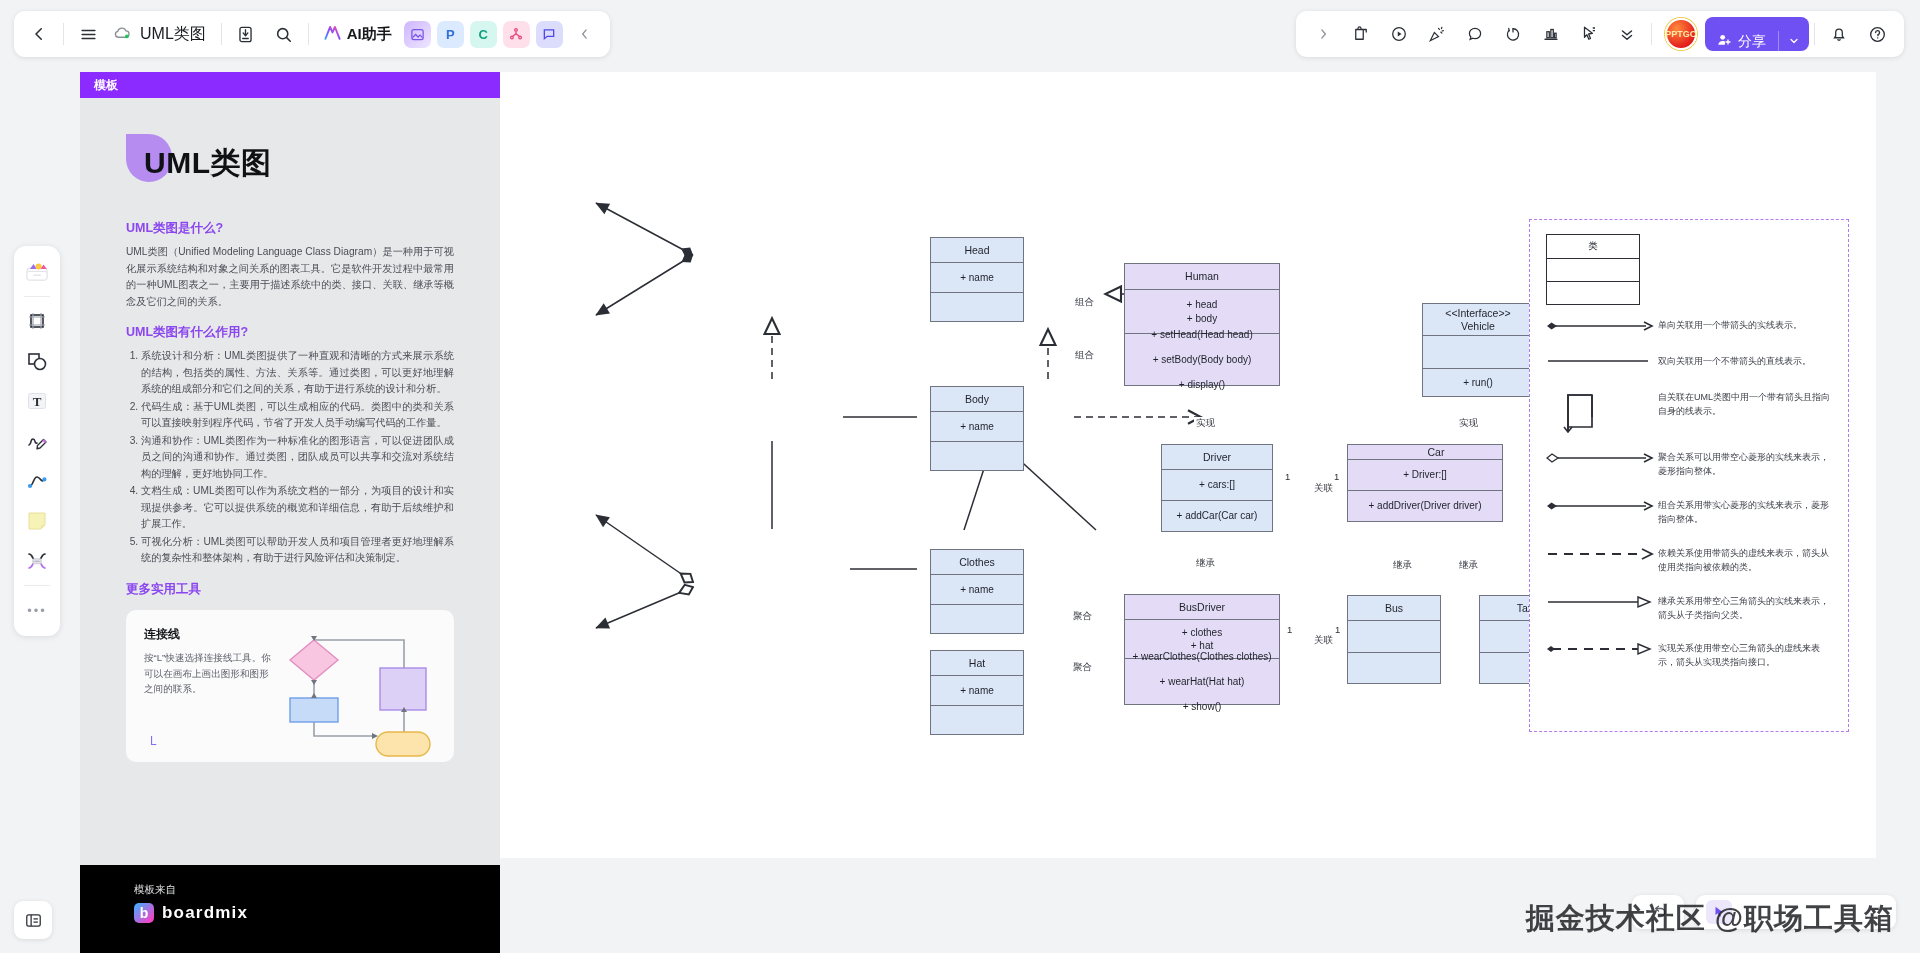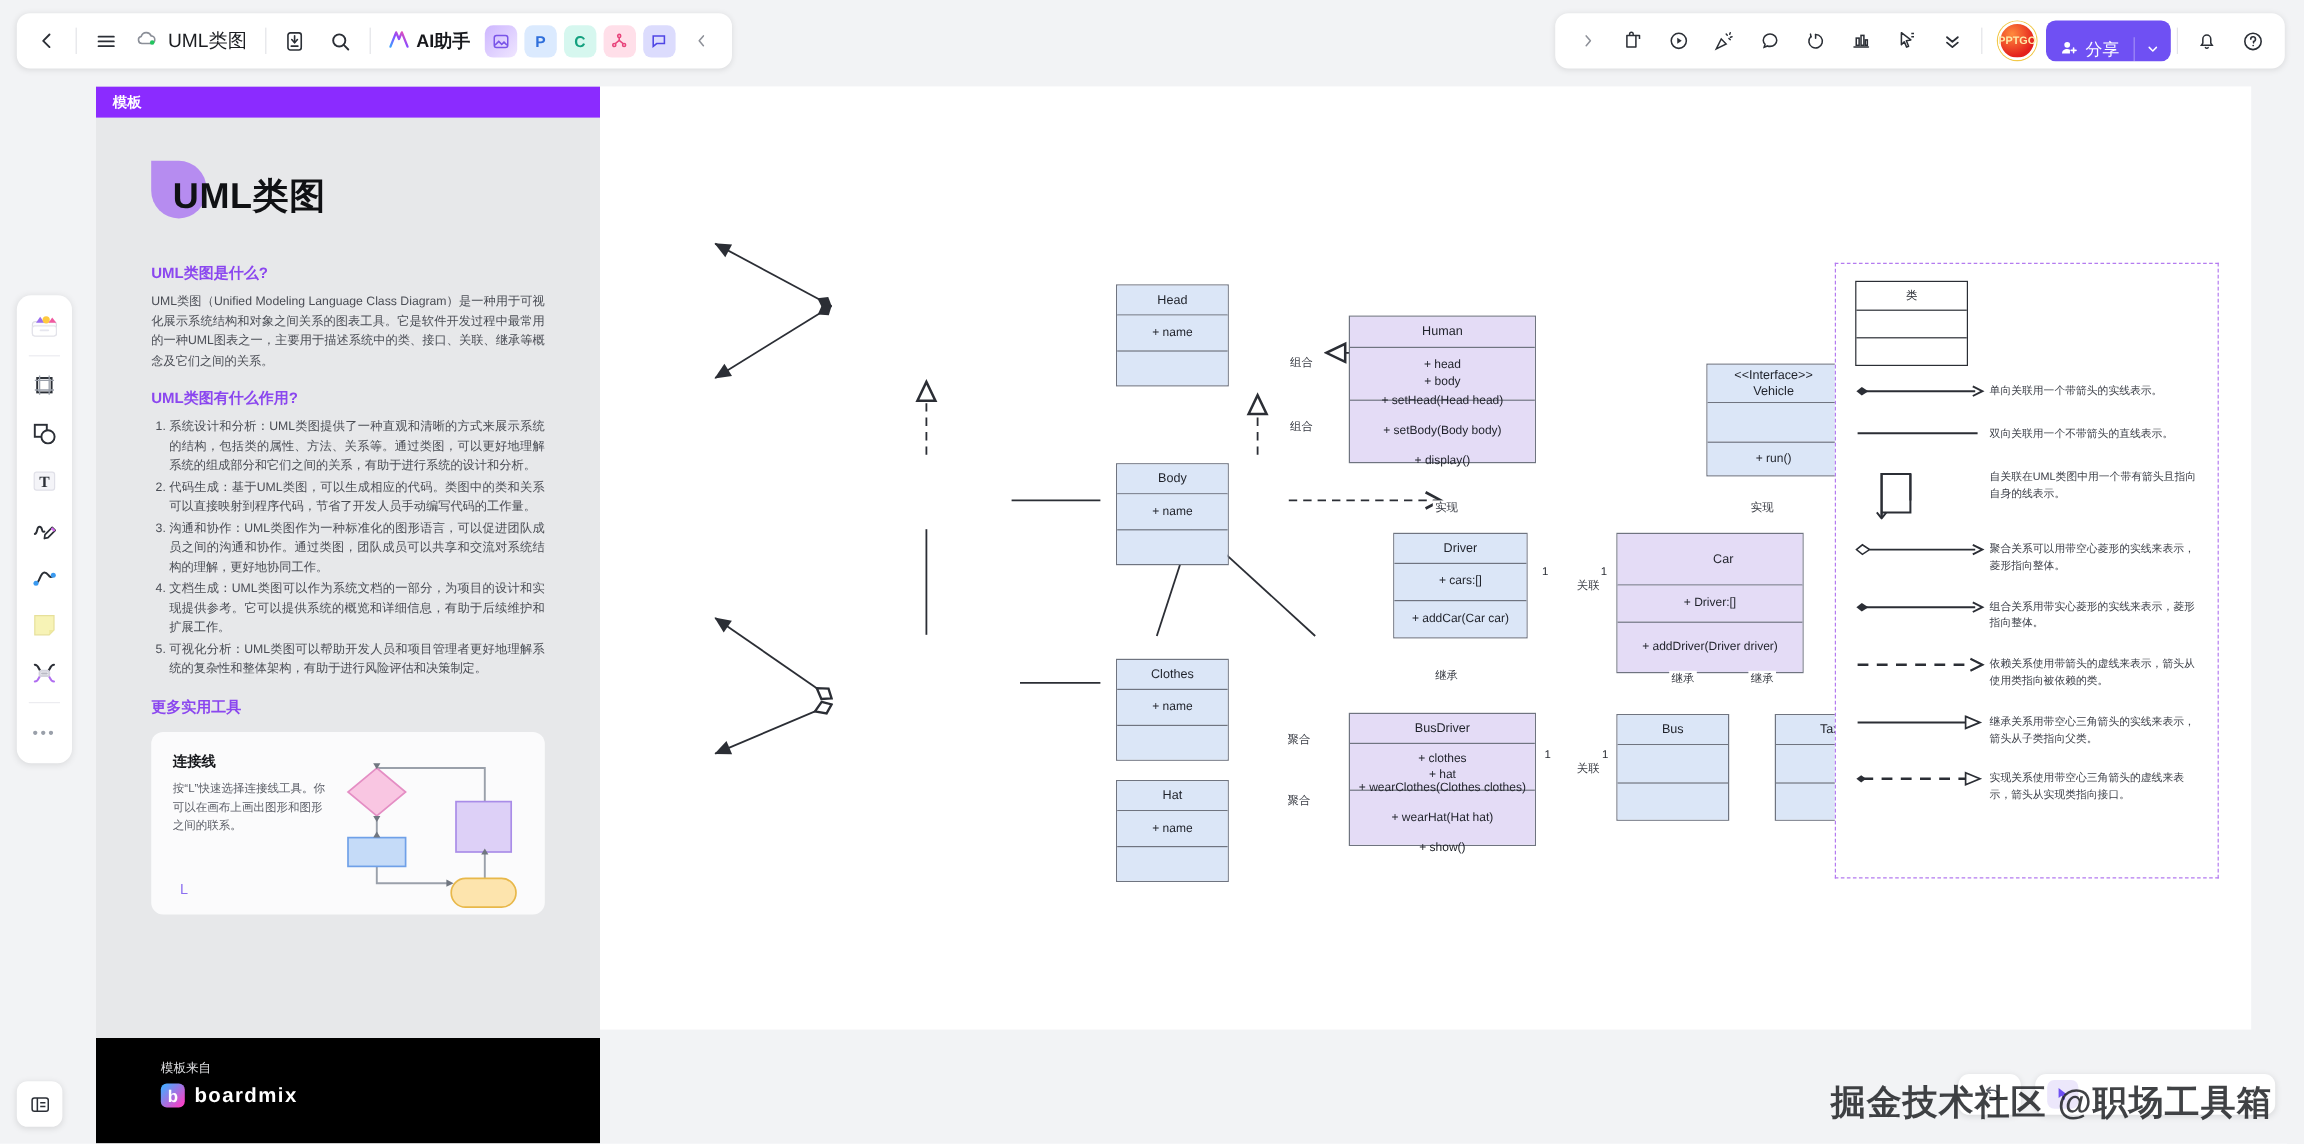--- a/index.html
+++ b/index.html
@@ -603,25 +603,25 @@
         <div class="node blue" style="left: 661px; top: 372px; width: 112px;">
           <div class="hdr" style="height: 25px;">Driver</div>
           <div class="sec" style="height: 30px;">
             <div>+ cars:[]</div>
           </div>
           <div class="sec" style="height: 31px;">
             <div>+ addCar(Car car)</div>
           </div>
         </div>
         <div class="node purple" style="left: 847px; top: 372px; width: 156px;">
-          <div class="hdr" style="height: 43px; padding-left: 24px;">Car</div>
+          <div class="hdr" style="height: 15px; padding-left: 24px;">Car</div>
           <div class="sec" style="height: 30px;">
             <div>+ Driver:[]</div>
           </div>
-          <div class="sec" style="height: 42px;">
+          <div class="sec" style="height: 31px;">
             <div>+ addDriver(Driver driver)</div>
           </div>
         </div>
         <div class="node blue" style="left: 1132px; top: 372px; width: 94px;">
           <div class="hdr" style="height: 25px;">Oil</div>
           <div class="sec" style="height: 31px;">
             <div>+ type</div>
           </div>
           <div class="sec" style="height: 31px;"></div>
         </div>

